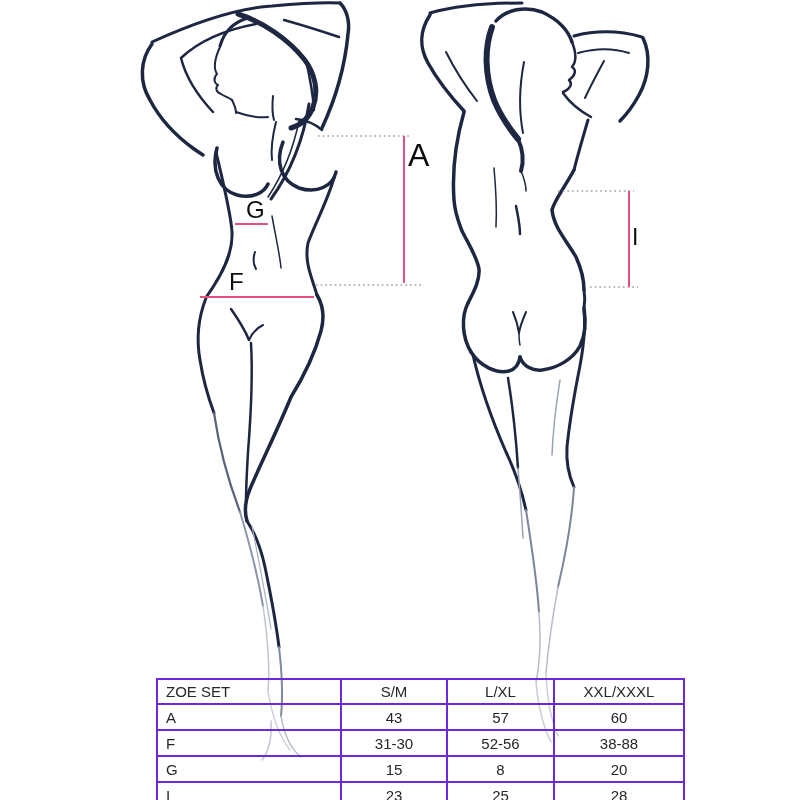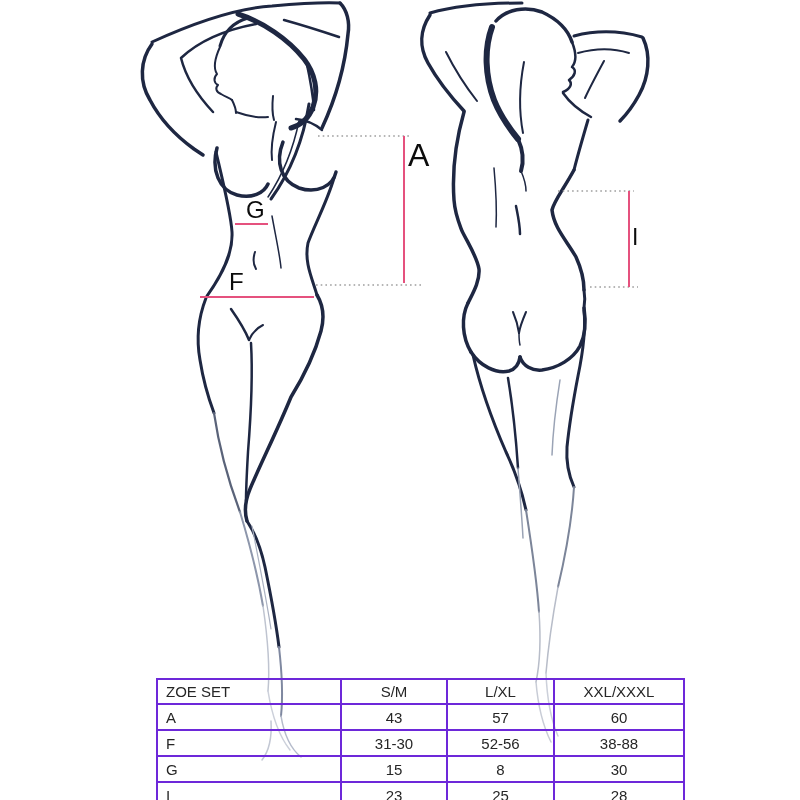--- a/index.html
+++ b/index.html
@@ -145,21 +145,21 @@
       <tr>
         <td class="lft">F</td>
         <td>31-30</td>
         <td>52-56</td>
         <td>38-88</td>
       </tr>
       <tr>
         <td class="lft">G</td>
         <td>15</td>
         <td>8</td>
-        <td>30</td>
+        <td>20</td>
       </tr>
       <tr>
         <td class="lft">I</td>
         <td>23</td>
         <td>25</td>
         <td>28</td>
       </tr>
     </tbody>
   </table>
 

